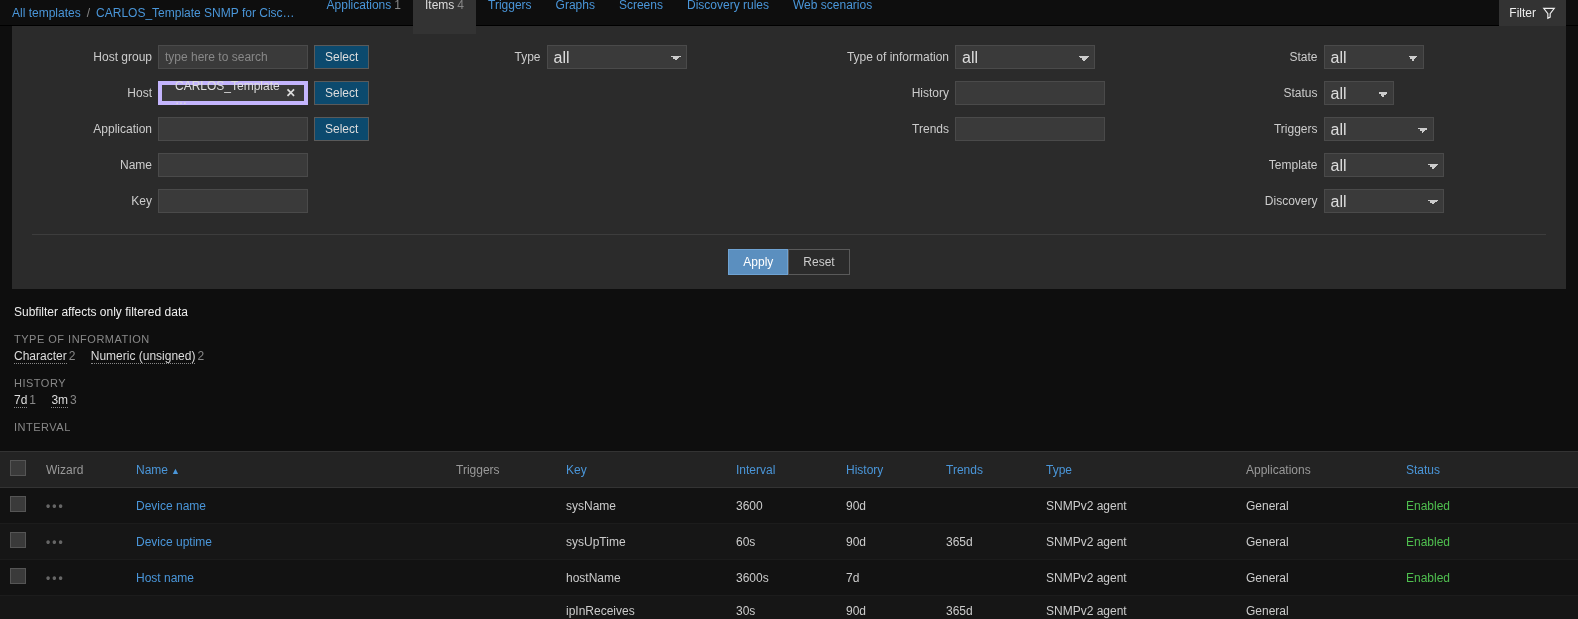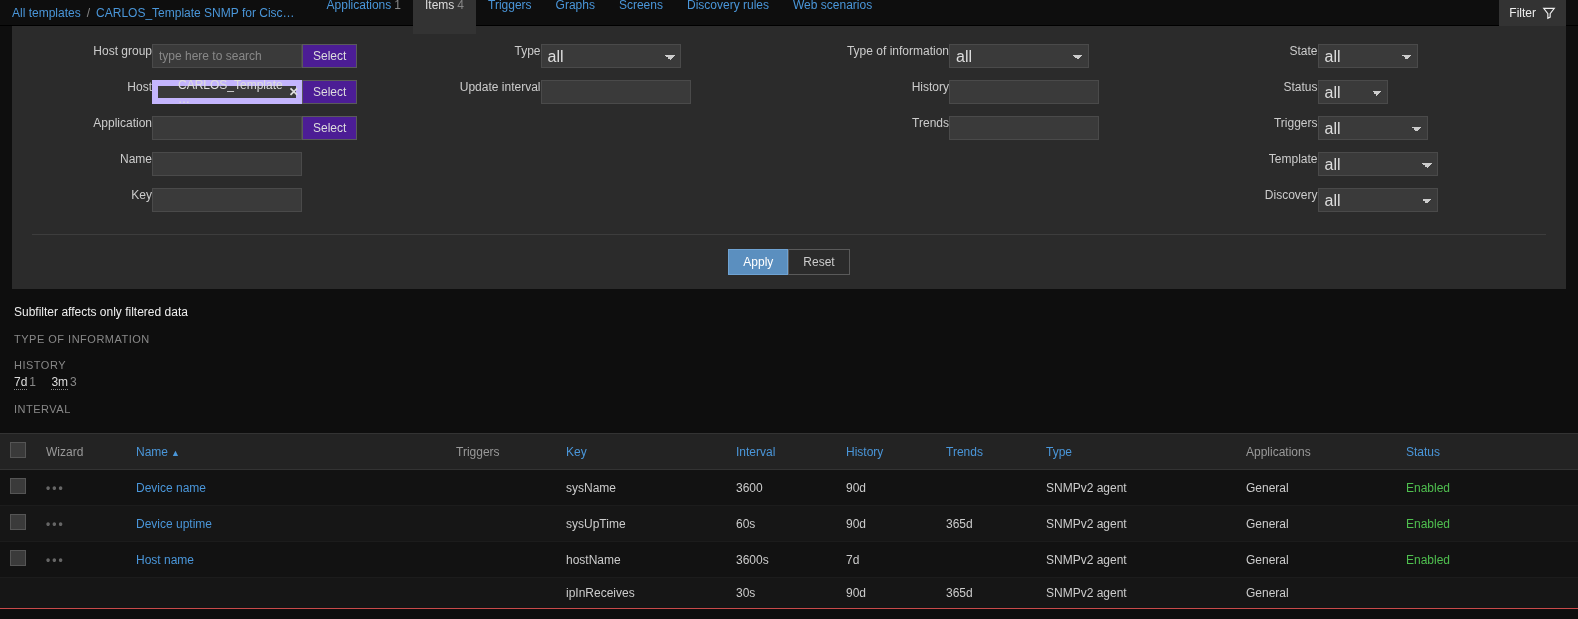--- a/index.html
+++ b/index.html
@@ -42,46 +42,46 @@
   background: #2b2b2b;
   margin: 0 12px;
   padding: 18px 20px 0 20px;
 }
 .filter-grid {
   display: grid;
   grid-template-columns: repeat(4, 1fr);
   column-gap: 40px;
 }
 .filter-col { display: flex; flex-direction: column; gap: 10px; }
-.filter-row { display: flex; align-items: flex-start; height: 26px; }
+.filter-row { display: flex; align-items: center; gap: 6px; height: 26px; }
 .filter-row label {
   width: 120px; text-align: right; color: #ccc; flex-shrink: 0;
 }
 .txt {
   background: #3a3a3a; border: 1px solid #4a4a4a; color: #ddd;
   height: 24px; padding: 0 6px; font-size: 12px; width: 150px;
 }
 .txt::placeholder { color: #888; }
 .sel {
   background: #3a3a3a; border: 1px solid #4a4a4a; color: #ddd;
   height: 24px; padding: 0 22px 0 6px; font-size: 16px;
   appearance: none; -webkit-appearance: none;
   background-image: linear-gradient(45deg, transparent 50%, #ccc 50%), linear-gradient(135deg, #ccc 50%, transparent 50%);
   background-position: right 10px top 10px, right 5px top 10px;
   background-size: 5px 5px, 5px 5px;
   background-repeat: no-repeat;
   cursor: pointer;
 }
 .btn-sel {
-  background: #4c1d95; border: 1px solid #5a5a5a; color: #ddd;
+  background: #0c4a6e; border: 1px solid #5a5a5a; color: #ddd;
   height: 24px; padding: 0 10px; cursor: pointer; font-size: 12px;
 }
 .chip {
-  background: #3a3a3a; border: 6px solid #c4b5fd; color: #ddd;
-  height: 24px; padding: 0 20px; display: inline-flex; align-items: center;
+  background: #3a3a3a; border: 4px solid #c4b5fd; color: #ddd;
+  height: 24px; padding: 0 13px; display: inline-flex; align-items: center;
   gap: 6px; width: 150px; justify-content: space-between;
 }
 .chip .x { cursor: pointer; font-weight: bold; color: #ddd; }
 
 .filter-actions {
   border-top: 1px solid #3d3d3d; margin-top: 20px;
   padding: 14px 0; display: flex; justify-content: center; 
 }
 .btn-apply {
   background: #5b8fbf; border: 1px solid #6fa3d3; color: #fff;
@@ -187,24 +187,20 @@
         <label>Key</label>
         <input class="txt" style="">
       </div>
     </div>
 
     <div class="filter-col">
       <div class="filter-row">
         <label>Type</label>
         <select class="sel" style="width:140px"><option>all</option></select>
       </div>
-      <div class="filter-row">
-        <label>Update interval</label>
-        <input class="txt" style="">
-      </div>
     </div>
 
     <div class="filter-col">
       <div class="filter-row">
         <label style="width:140px">Type of information</label>
         <select class="sel" style="width:140px"><option>all</option></select>
       </div>
       <div class="filter-row">
         <label style="width:140px">History</label>
         <input class="txt" style="">
@@ -245,20 +241,24 @@
 </div>
 
 <div class="subfilter">
   <div>
     <span class="subfilter-title">Subfilter</span>
     <span class="subfilter-title note"> <span>affects only filtered data</span></span>
   </div>
 
   <div class="sf-group">
     <div class="sf-heading">TYPE OF INFORMATION</div>
+    <div class="sf-list">
+      <span class="sf-item">Character</span><span class="sf-count">2</span>
+      <span class="sf-item">Numeric (unsigned)</span><span class="sf-count">2</span>
+    </div>
   </div>
 
   <div class="sf-group">
     <div class="sf-heading">HISTORY</div>
     <div class="sf-list">
       <span class="sf-item">7d</span><span class="sf-count">1</span>
       <span class="sf-item">3m</span><span class="sf-count">3</span>
     </div>
   </div>
 

